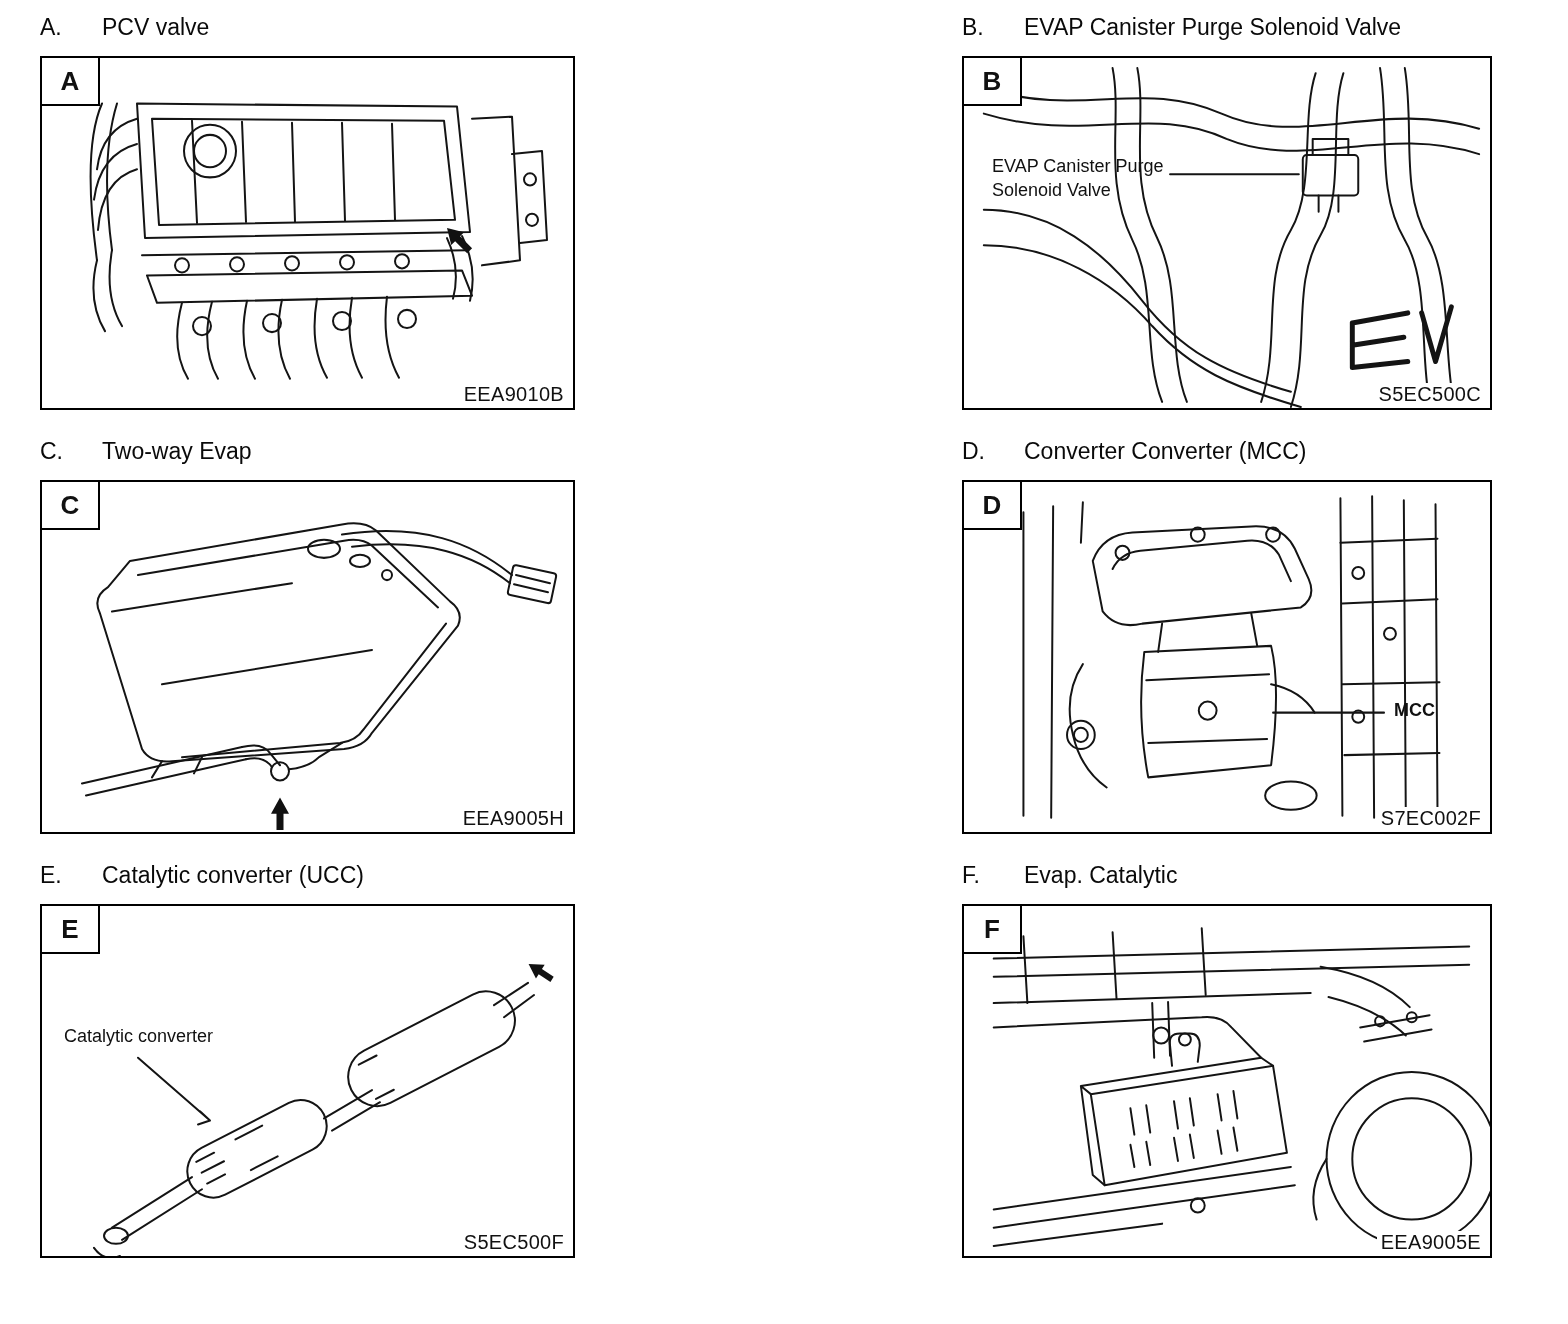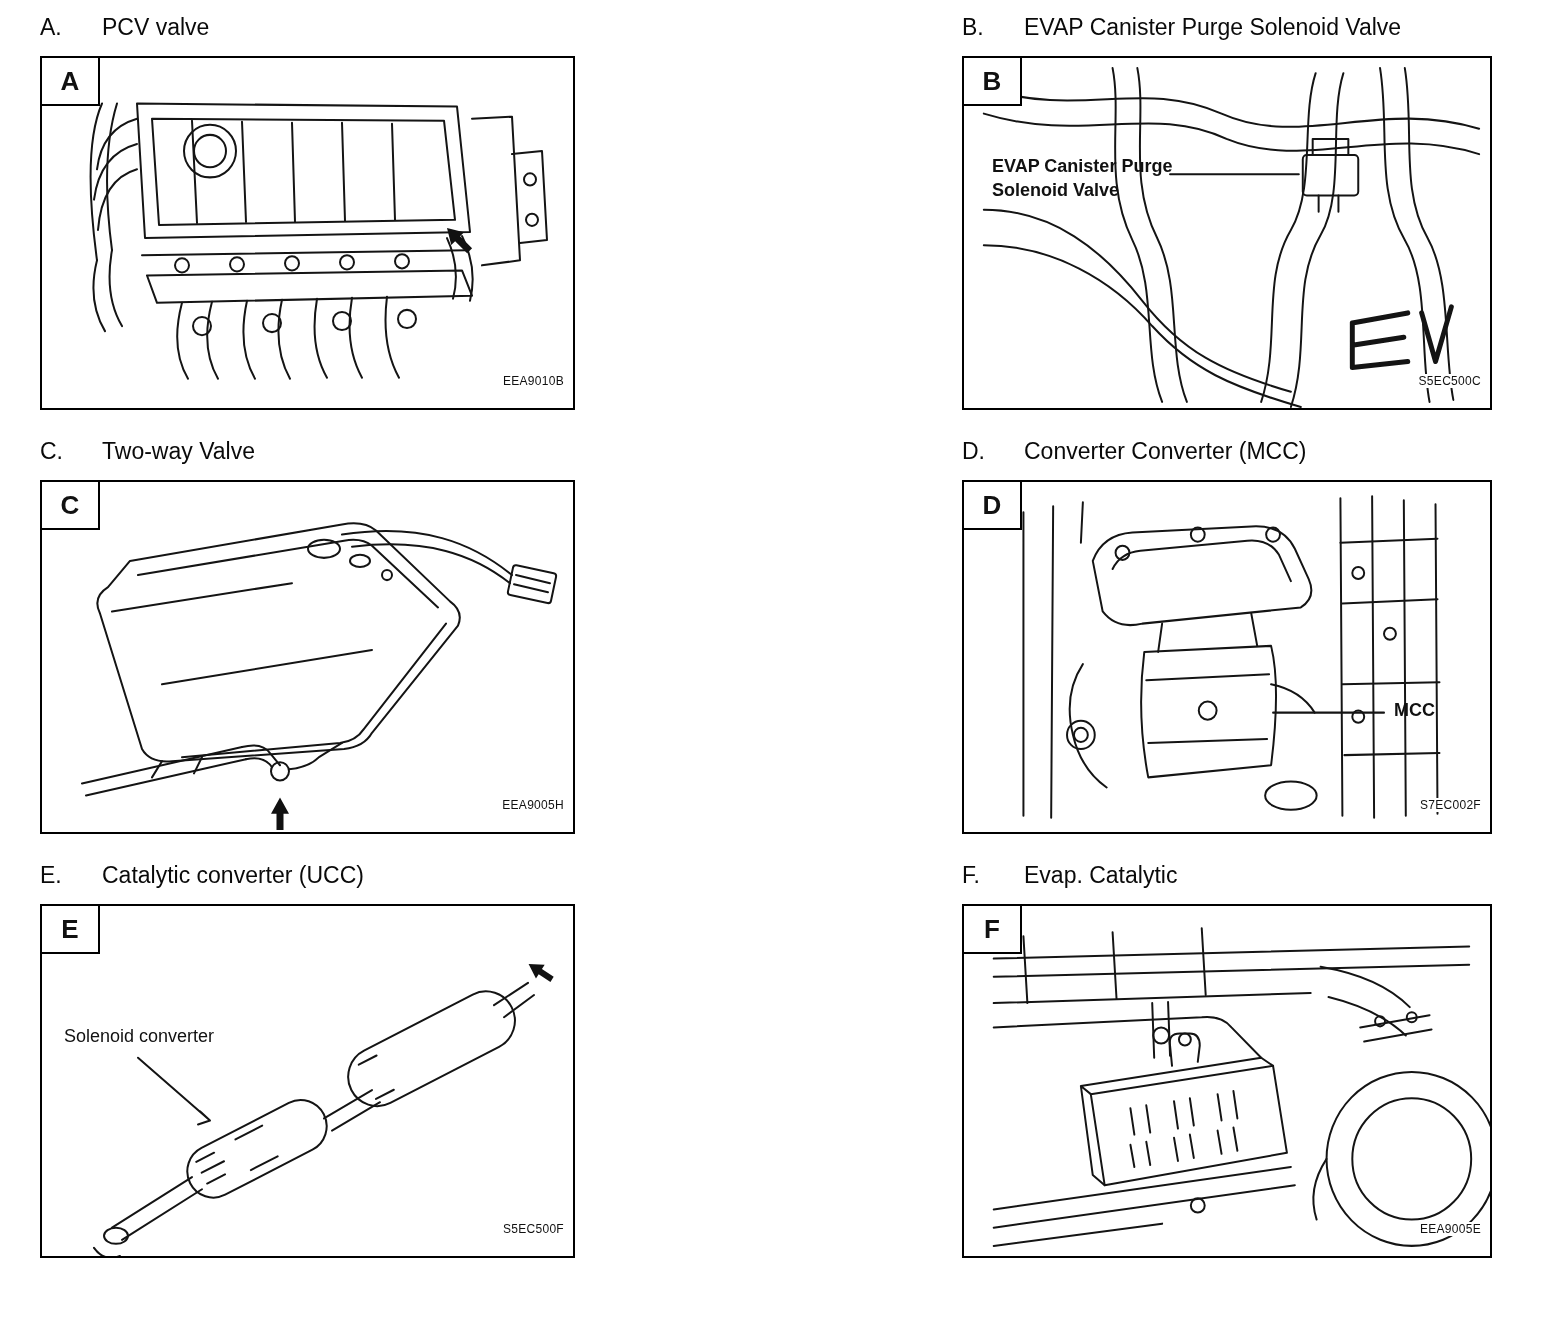--- a/index.html
+++ b/index.html
@@ -4,24 +4,24 @@
 <style>
   html,body{margin:0;padding:0;background:#fff;color:#111;}
   body{width:1568px;height:1324px;font-family:"Liberation Sans",sans-serif;position:relative;overflow:hidden;}
   .sheet{padding:12px 0 0 40px;}
   .grid{display:grid;grid-template-columns:535px 530px;column-gap:387px;row-gap:26px;}
   .panel{display:flex;flex-direction:column;}
   .panel-heading{display:flex;align-items:baseline;font-size:23px;line-height:30px;margin-bottom:14px;color:#0a0a0a;}
   .h-letter{width:62px;flex:0 0 62px;}
   .figure-box{position:relative;border:2px solid #000;height:350px;background:#fff;overflow:hidden;}
   .badge{position:absolute;top:-2px;left:-2px;width:56px;height:46px;border:2px solid #000;background:#fff;display:flex;align-items:center;justify-content:center;font-size:26px;font-weight:bold;z-index:3;}
-  .code{position:absolute;right:9px;bottom:20px;font-size:12px;letter-spacing:.3px;z-index:3;background:#fff;padding-left:4px;}
+  .code{position:absolute;right:9px;bottom:2px;font-size:20px;letter-spacing:.3px;z-index:3;background:#fff;padding-left:4px;}
   .art{position:absolute;inset:0;width:100%;height:100%;}
   .annotation{position:absolute;font-size:18px;line-height:1.35;white-space:pre-line;z-index:2;}
-  .anno-b{left:28px;top:96px;font-weight:bold;}
+  .anno-b{left:28px;top:96px;}
   .anno-d{left:430px;top:216px;font-weight:bold;}
   .anno-e{left:22px;top:118px;}
 </style>
 </head>
 <body>
 
 <div class="sheet">
   <div class="grid">
 
     <div class="panel">
@@ -94,21 +94,21 @@
         </svg>
         <div class="annotation anno-b">EVAP Canister Purge
 Solenoid Valve</div>
         <div class="code">S5EC500C</div>
       </div>
     </div>
 
     <div class="panel">
       <div class="panel-heading">
         <span class="h-letter">C.</span>
-        <span>Two-way Valve</span>
+        <span>Two-way Evap</span>
       </div>
       <div class="figure-box">
         <div class="badge">C</div>
         <svg class="art" viewBox="0 0 531 346" preserveAspectRatio="none">
           <g fill="none" stroke="#141414" stroke-width="2" stroke-linecap="round" stroke-linejoin="round">
             <path d="M88,78 L300,42 q22,-4 34,6 L408,118 q14,10 8,24 L330,248 q-8,14 -28,16 L130,276 q-22,2 -30,-12 L58,130 q-8,-16 8,-26 Z"></path>
             <path d="M96,92 L302,58 q18,-3 28,5 L396,124"></path>
             <path d="M70,128 L250,100 M120,200 L330,166"></path>
             <path d="M404,140 L322,244 q-8,12 -24,14 L140,272"></path>
             <ellipse cx="282" cy="66" rx="16" ry="9"></ellipse>
@@ -189,21 +189,21 @@
               <rect x="300" y="112" width="180" height="58" rx="29"></rect>
               <path d="M318,122 L338,122 M318,160 L338,160"></path>
             </g>
             <path d="M452,98 L486,76 M462,110 L492,88"></path>
             <path d="M96,150 L168,212 M158,203 L168,212 L156,216"></path>
           </g>
           <g transform="translate(500,66) rotate(-57)" fill="#111">
             <path d="M0,-16 L-8,-2 L-3,-2 L-3,12 L3,12 L3,-2 L8,-2 Z"></path>
           </g>
         </svg>
-        <div class="annotation anno-e">Solenoid converter</div>
+        <div class="annotation anno-e">Catalytic converter</div>
         <div class="code">S5EC500F</div>
       </div>
     </div>
 
     <div class="panel">
       <div class="panel-heading">
         <span class="h-letter">F.</span>
         <span>Evap. Catalytic</span>
       </div>
       <div class="figure-box">

